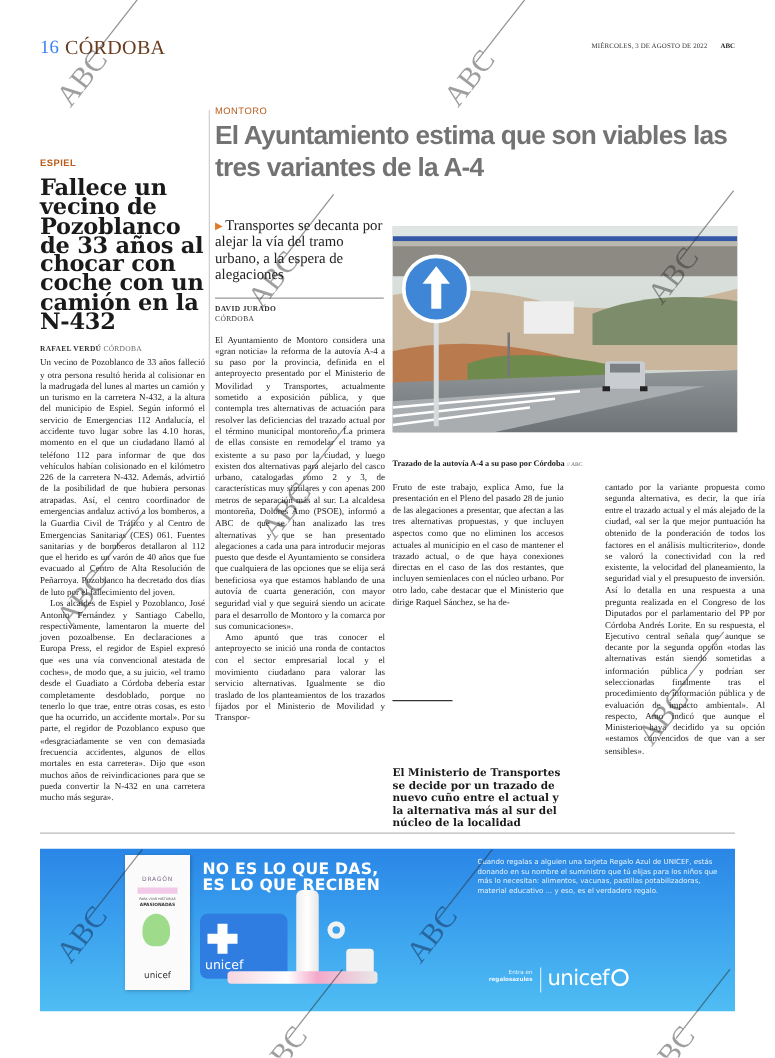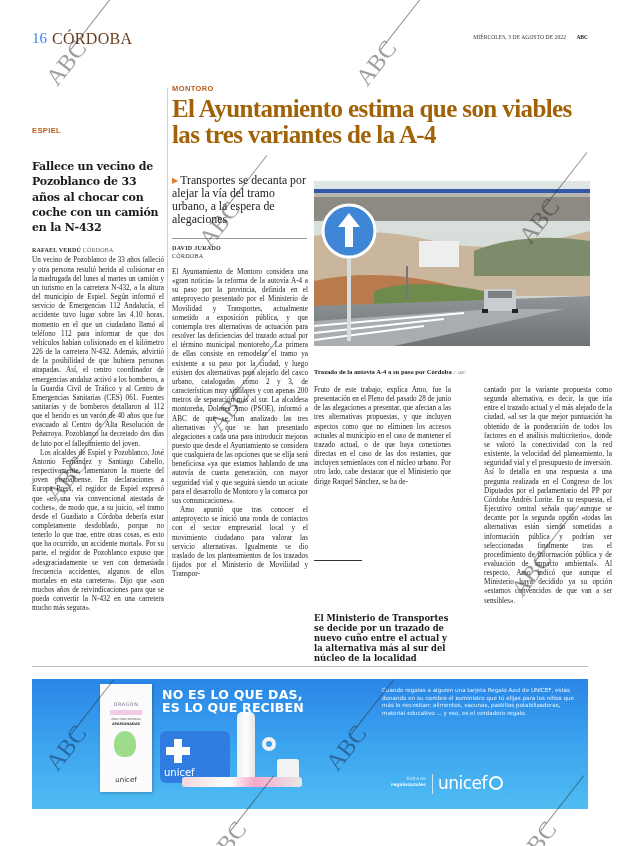--- a/index.html
+++ b/index.html
@@ -9,33 +9,33 @@
   .header { position: absolute; top: 30px; left: 32px; right: 32px; height: 22px; }
   .page-num { position: absolute; left: 0; top: 0; font-family: "Liberation Serif", serif; font-size: 15px; color: #3b82f6; }
   .section-name { position: absolute; left: 20px; top: 0; font-family: "Liberation Serif", serif; font-size: 16px; color: #6a3c1e; letter-spacing: 0.3px; }
   .header-date { position: absolute; right: 22px; top: 4px; font-family: "Liberation Serif", serif; font-size: 5.5px; color: #333; letter-spacing: 0.1px; }
   .header-brand { position: absolute; right: 0; top: 4px; font-family: "Liberation Serif", serif; font-size: 5.5px; font-weight: bold; color: #222; }
 
   
   .left-col { position: absolute; left: 32px; top: 84px; width: 132px; }
   .left-col .rule-right { position: absolute; right: -4px; top: 4px; height: 478px; border-right: 1px solid #d0d0d0; }
   .kicker { font-family: "Liberation Sans", sans-serif; font-weight: bold; font-size: 7.5px; color: #b85c1b; letter-spacing: 0.4px; margin-top: 42px; }
-  .left-headline { margin-top: 24px; font-family: "DejaVu Serif", serif; font-weight: bold; font-size: 11px; line-height: 15.3px; color: #1a1a1a; letter-spacing: -0.2px; }
+  .left-headline { margin-top: 8px; font-family: "DejaVu Serif", serif; font-weight: bold; font-size: 18px; line-height: 15.3px; color: #1a1a1a; letter-spacing: -0.2px; }
   .byline { margin-top: 12px; font-family: "Liberation Serif", serif; font-size: 6px; color: #333; letter-spacing: 0.2px; }
   .byline b { font-weight: bold; }
   .byline span.city { color: #666; font-weight: normal; }
   .body-text { font-family: "Liberation Serif", serif; font-size: 7.2px; line-height: 9.15px; color: #1e1e1e; text-align: justify; hyphens: auto; }
   .body-text p { text-indent: 0; }
   .body-text p + p { text-indent: 8px; }
   .left-col .body-text { margin-top: 3px; }
 
   
   .main { position: absolute; left: 172px; top: 84px; width: 416px; }
-  .main-kicker { font-family: "Liberation Sans", sans-serif; font-weight: bold; font-size: 7.5px; color: #b85c1b; letter-spacing: 0.4px; }
-  .main-headline { margin-top: 3px; font-family: Liberation Serif, serif; font-weight: bold; font-size: 25px; line-height: 26px; color: #a16207; letter-spacing: -0.6px; }
+  .main-kicker { font-family: "Liberation Sans", sans-serif; font-weight: normal; font-size: 7.5px; color: #b85c1b; letter-spacing: 0.4px; }
+  .main-headline { margin-top: 3px; font-family: Liberation Sans, sans-serif; font-weight: bold; font-size: 21px; line-height: 26px; color: #737373; letter-spacing: -0.6px; }
 
   .subhead { position: absolute; left: 172px; top: 174px; width: 135px; font-family: "Liberation Serif", serif; font-size: 11.8px; line-height: 13px; color: #222; }
   .subhead .tri { color: #e07a2a; font-size: 8px; margin-right: 2px; vertical-align: 1px; }
   .subhead-rule { position: absolute; left: 172px; top: 238px; width: 135px; border-top: 1px solid #999; }
   .author { position: absolute; left: 172px; top: 244px; font-family: "Liberation Serif", serif; font-size: 6px; line-height: 8px; color: #333; letter-spacing: 0.3px; }
   .author b { font-weight: bold; display: block; }
 
   .col-b { position: absolute; left: 172px; top: 268px; width: 136px; }
   .col-c { position: absolute; left: 314px; top: 386px; width: 137px; }
   .col-d { position: absolute; left: 484px; top: 386px; width: 128px; }

